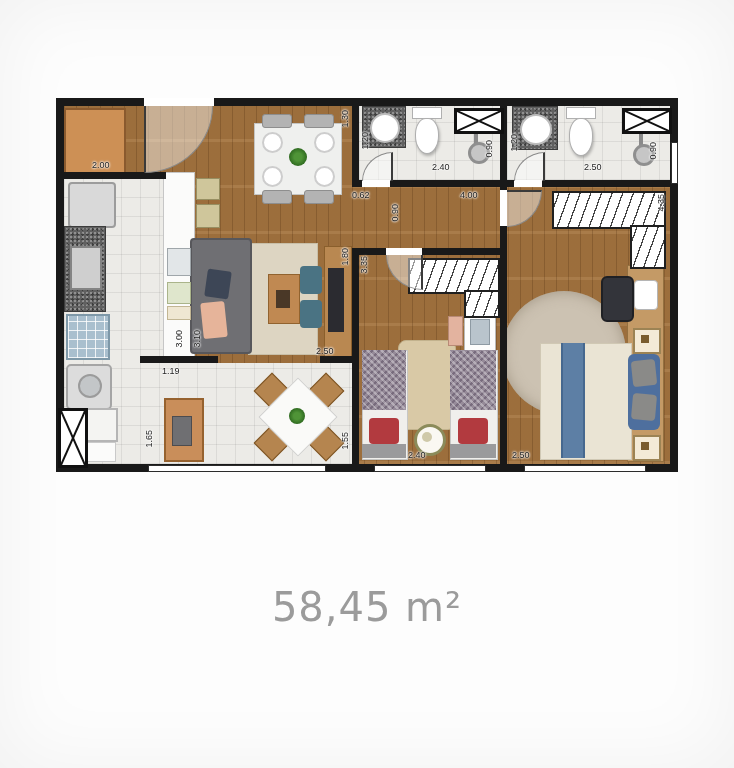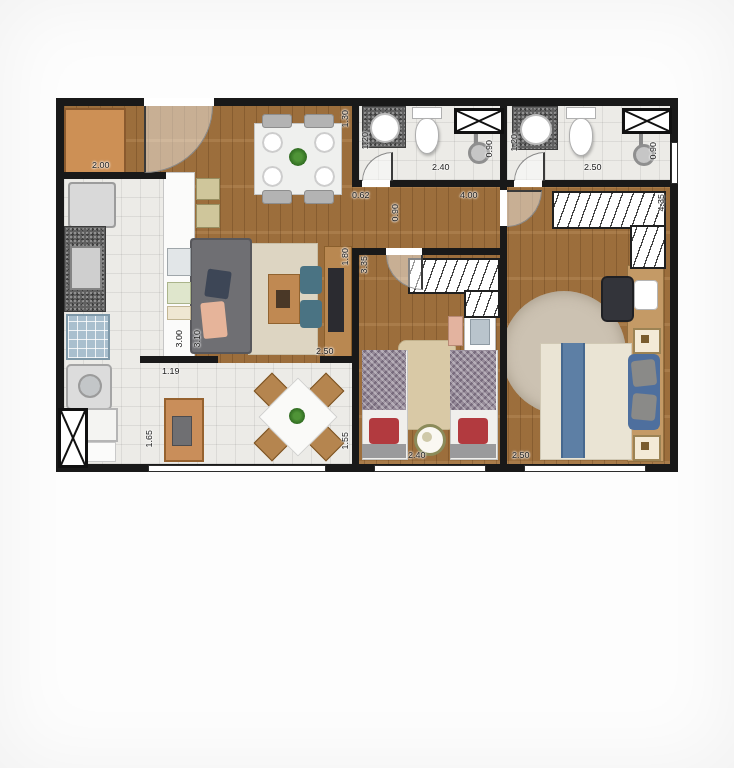--- a/index.html
+++ b/index.html
@@ -216,14 +216,15 @@
     <span class="dim v" style="left:136px;top:232px;">3.10</span>
     <span class="dim" style="left:260px;top:248px;">2.50</span>
     <span class="dim" style="left:106px;top:268px;">1.19</span>
     <span class="dim v" style="left:88px;top:332px;">1.65</span>
     <span class="dim v" style="left:284px;top:334px;">1.55</span>
     <span class="dim" style="left:352px;top:352px;">2.40</span>
     <span class="dim" style="left:456px;top:352px;">2.50</span>
   </div>
 
   <div class="caption">
+    <div class="area">58,45 m²</div>
   </div>
 </div>
 
 </body></html>

